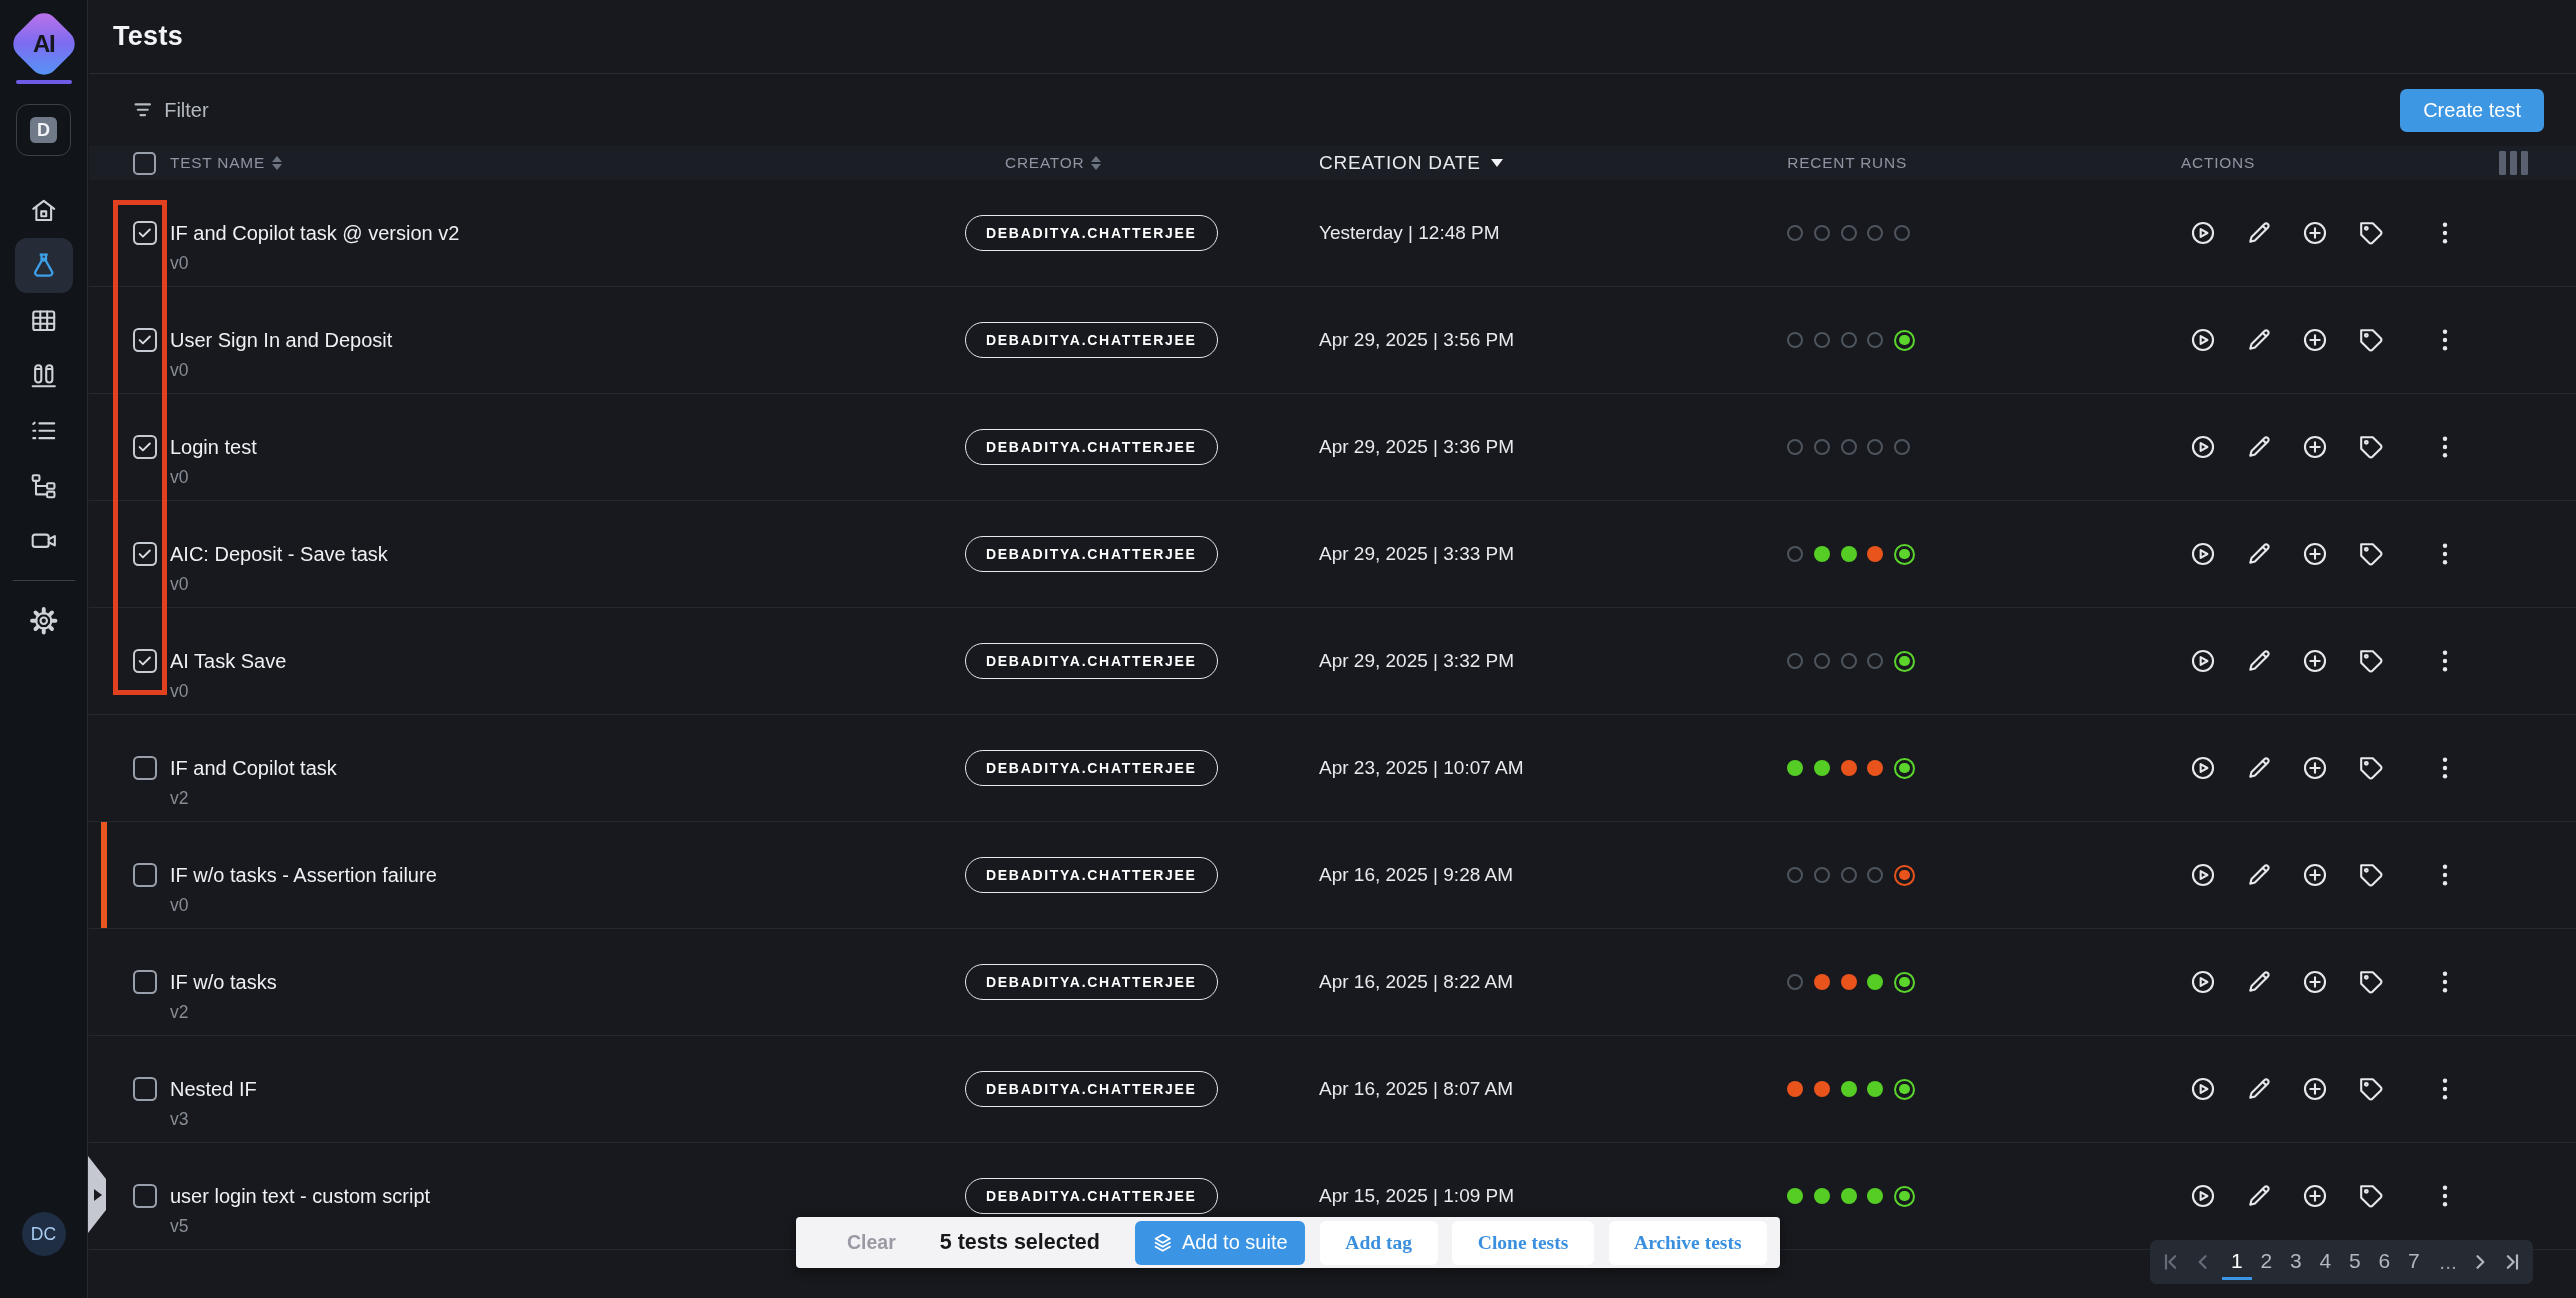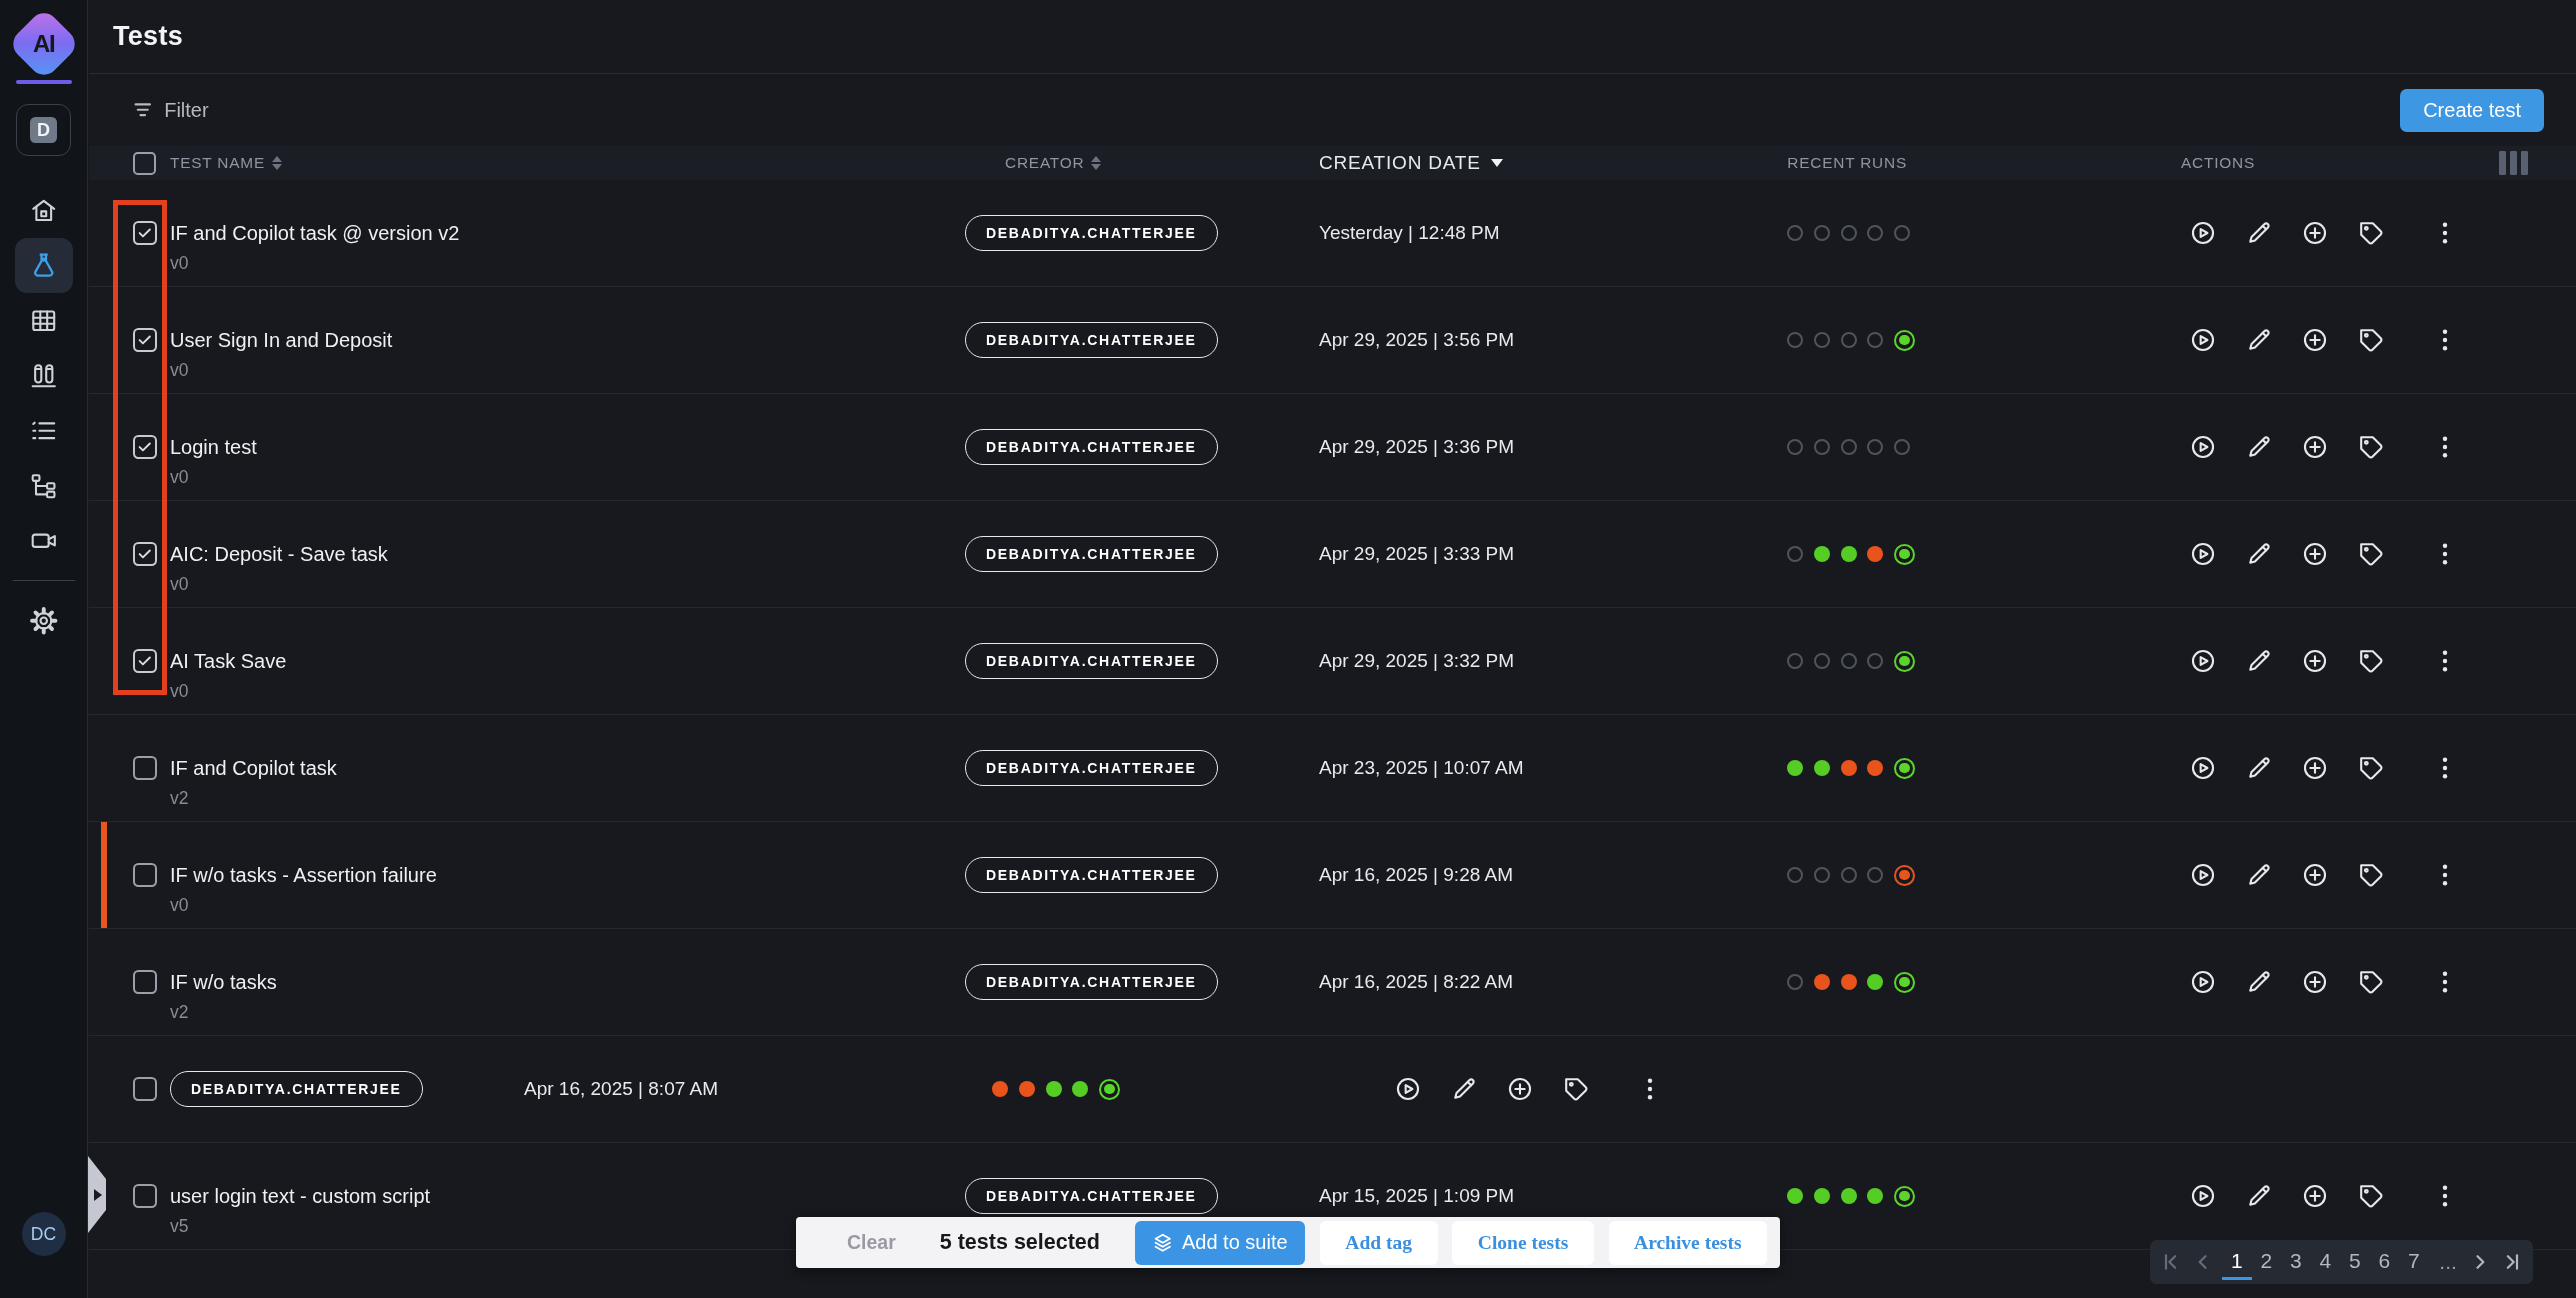--- a/index.html
+++ b/index.html
@@ -792,20 +792,26 @@
         </svg>
       </span>
     </div>
   </div>
 
   <div class="trow">
     <div class="col c-check">
       <div class="checkbox">
         
       </div>
+    </div>
+    <div class="col c-name">
+      <div class="c-name-inner">
+        <span class="tname">Nested IF</span>
+      </div>
+      <span class="tver">v3</span>
     </div>
     <div class="col c-creator">
       <span class="badge">DEBADITYA.CHATTERJEE</span>
     </div>
     <div class="col c-date">Apr 16, 2025 | 8:07 AM</div>
     <div class="col c-runs">
           <span class="dot fail"></span>
           <span class="dot fail"></span>
           <span class="dot pass"></span>
           <span class="dot pass"></span>

